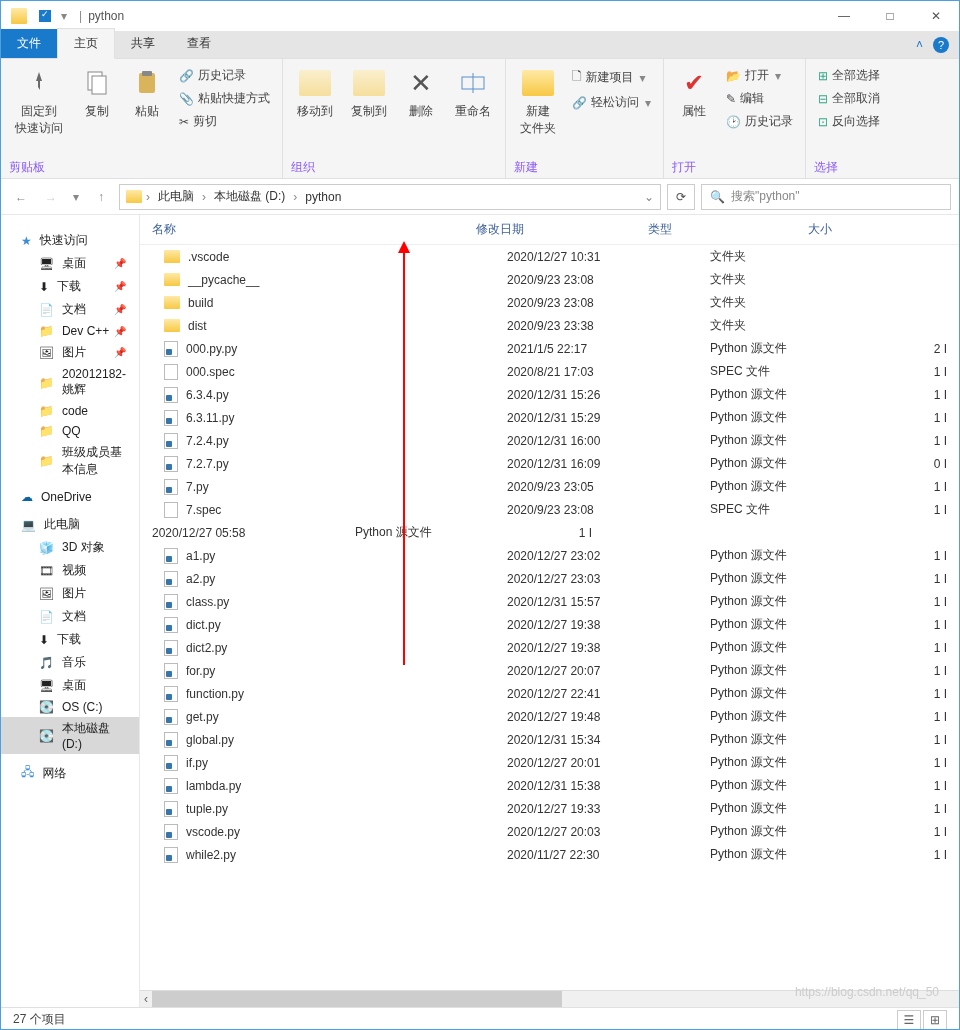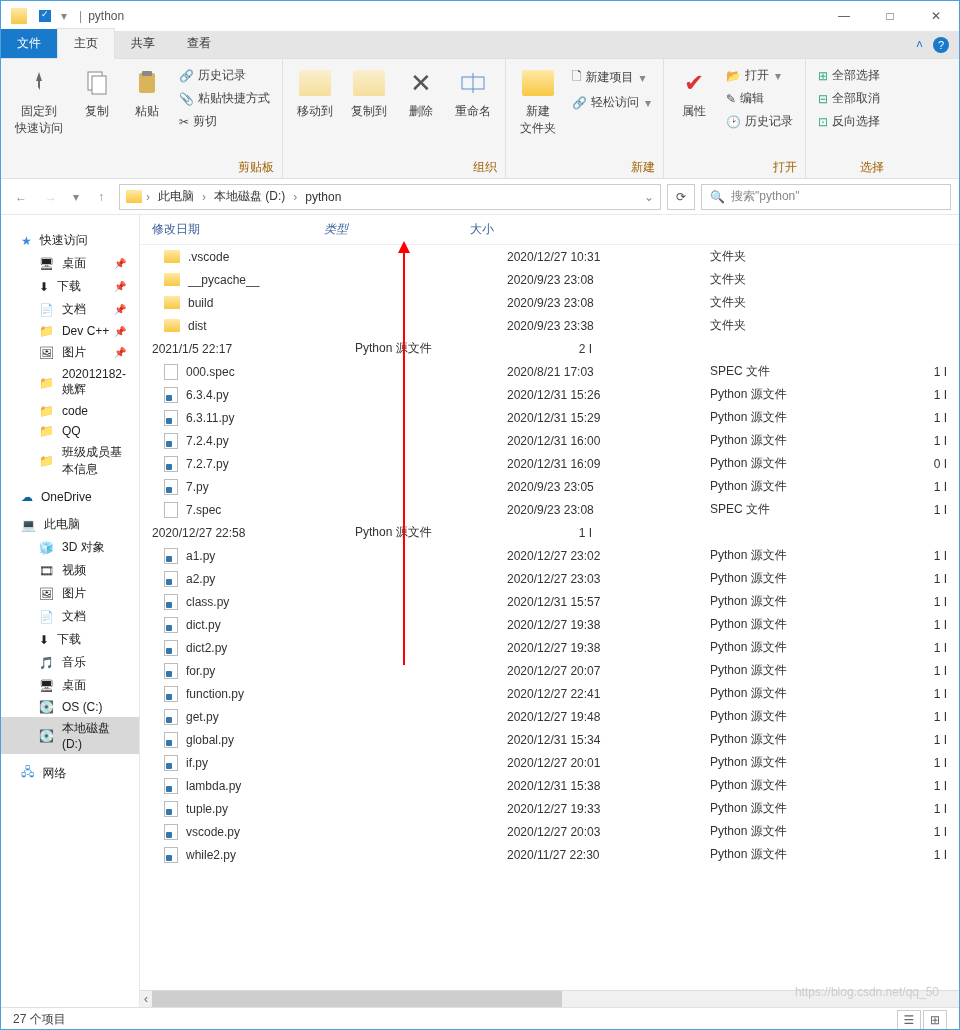--- a/index.html
+++ b/index.html
@@ -13,21 +13,21 @@
 .winbtn { width:46px; height:30px; display:flex; align-items:center; justify-content:center; color:#555; }
 .tabs { height:28px; background:#e5e5e5; display:flex; align-items:flex-end; border-bottom:1px solid #e0e0e0; position:relative; }
 .tab { padding:6px 16px; color:#333; }
 .tab.file { background:#1979ca; color:#fff; }
 .tab.active { background:#f5f5f5; border:1px solid #e0e0e0; border-bottom:1px solid #f5f5f5; margin-bottom:-1px;text-align:center; }
 .help { position:absolute; right:10px; top:6px; display:flex; gap:10px; align-items:center; }
 .help .q { width:16px; height:16px; border-radius:50%; background:#1979ca; color:#fff; display:flex; align-items:center; justify-content:center; font-size:11px; }
 .ribbon { height:120px; background:#f5f5f5; display:flex; border-bottom:1px solid #e0e0e0; }
 .group { border-right:1px solid #e0e0e0; display:flex; flex-direction:column; padding:4px 8px 2px; }
 .group-body { flex:1; display:flex; align-items:flex-start; gap:6px; }
-.group-label { text-align:right; color:#a16207; font-size:12px; padding-top:2px; }
+.group-label { text-align:left; color:#8b5cf6; font-size:12px; padding-top:2px; }
 .bigbtn { display:flex; flex-direction:column; align-items:center; gap:4px; padding:4px 6px; color:#444; min-width:44px; text-align:center; }
 .bigbtn .ic { width:32px; height:32px; display:flex; align-items:center; justify-content:center; }
 .smallbtn { display:flex; align-items:center; gap:4px; padding:2px 4px; color:#444; white-space:nowrap; }
 .stack { display:flex; flex-direction:column; gap:2px; }
 .folder-ic { width:32px; height:26px; background:linear-gradient(#ffe9a6,#f7c843); border-radius:2px; }
 .folder-sm { width:16px; height:13px; background:linear-gradient(#ffe9a6,#f7c843); border-radius:1px; display:inline-block; }
 .pyfile-sm { width:14px; height:16px; background:#fff; border:1px solid #bbb; display:inline-block; position:relative; }
 .pyfile-sm::after { content:""; position:absolute; bottom:1px; left:1px; width:6px; height:6px; background:#3776ab; border-radius:1px; }
 .file-sm { width:14px; height:16px; background:#fff; border:1px solid #bbb; display:inline-block; }
 .navbar { height:36px; display:flex; align-items:center; padding:4px 8px; gap:6px; border-bottom:1px solid #e8e8e8; }
@@ -39,21 +39,21 @@
 .search { width:250px; height:26px; border:1px solid #ccc; display:flex; align-items:center; padding:0 8px; gap:6px; color:#888; }
 .content { display:flex; height:792px; }
 .sidebar { width:200px; border-right:1px solid #e8e8e8; overflow-y:auto; padding:8px 0; }
 .side-item { display:flex; align-items:center; padding:3px 10px 3px 20px; gap:8px; color:#222; position:relative; }
 .side-item.l1 { padding-left:20px; font-size:13px; margin-top:6px; }
 .side-item.l2 { padding-left:38px; }
 .side-item.sel { background:#d8d8d8; }
 .side-item .pin { position:absolute; right:12px; color:#888; font-size:10px; }
 .main { flex:1; display:flex; flex-direction:column; position:relative; }
 .cols { display:flex; padding:6px 12px; color:#3a5f9a; border-bottom:1px solid #eee; }
-.cols .c1 { width:324px; } .cols .c2 { width:172px; } .cols .c3 { width:146px;font-style:italic; } .cols .c4 { width:60px; }
+.cols .c1 { width:324px; } .cols .c2 { width:172px; } .cols .c3 { width:146px; } .cols .c4 { width:60px;margin-left:14px; }
 .filelist { flex:1; overflow-y:scroll; overflow-x:hidden; }
 .row { display:flex; padding:3px 12px; align-items:center; color:#333;gap:31px; }
 .row .c1 { width:324px; display:flex; align-items:center; gap:8px; padding-left:12px; }
 .row .c2 { width:172px; } .row .c3 { width:146px; } .row .c4 { width:60px; text-align:right; }
 .hscroll { height:17px; background:#f0f0f0; border-top:1px solid #ddd; display:flex; align-items:center; }
 .hscroll .thumb { width:50%; height:100%; background:#cdcdcd; }
 .status { height:24px; border-top:1px solid #e0e0e0; display:flex; align-items:center; padding:0 12px; color:#444; }
 .status .viewbtns { margin-left:auto; display:flex; gap:2px; }
 .status .vb { width:24px; height:20px; border:1px solid #ccc; display:flex; align-items:center; justify-content:center; color:#666; }
 .arrow-annot { position:absolute; left:402px; top:244px; width:2px; height:420px; background:#f00; z-index:50; }
@@ -363,20 +363,21 @@
         </div>
       </div>
     <div class="side-item l1">
         <span style="color:#3b8bd8">🖧</span>
         <span>网络</span>
       </div>
   </div>
 
   <div class="main">
     <div class="cols">
+      <div class="c1">名称</div>
       <div class="c2">修改日期</div>
       <div class="c3">类型</div>
       <div class="c4">大小</div>
     </div>
     <div class="filelist" id="filelist">
         <div class="row">
           <div class="c1">
             <span class="folder-sm"></span>
             <span>.vscode</span>
           </div>
@@ -405,20 +406,24 @@
         <div class="row">
           <div class="c1">
             <span class="folder-sm"></span>
             <span>dist</span>
           </div>
           <div class="c2">2020/9/23 23:38</div>
           <div class="c3">文件夹</div>
           <div class="c4"></div>
         </div>
         <div class="row">
+          <div class="c1">
+            <span class="pyfile-sm"></span>
+            <span>000.py.py</span>
+          </div>
           <div class="c2">2021/1/5 22:17</div>
           <div class="c3">Python 源文件</div>
           <div class="c4">2 I</div>
         </div>
         <div class="row">
           <div class="c1">
             <span class="file-sm"></span>
             <span>000.spec</span>
           </div>
           <div class="c2">2020/8/21 17:03</div>
@@ -473,21 +478,21 @@
         <div class="row">
           <div class="c1">
             <span class="file-sm"></span>
             <span>7.spec</span>
           </div>
           <div class="c2">2020/9/23 23:08</div>
           <div class="c3">SPEC 文件</div>
           <div class="c4">1 I</div>
         </div>
         <div class="row">
-          <div class="c2">2020/12/27 22:58</div>
+          <div class="c2">2020/12/27 05:58</div>
           <div class="c3">Python 源文件</div>
           <div class="c4">1 I</div>
         </div>
         <div class="row">
           <div class="c1">
             <span class="pyfile-sm"></span>
             <span>a1.py</span>
           </div>
           <div class="c2">2020/12/27 23:02</div>
           <div class="c3">Python 源文件</div>

